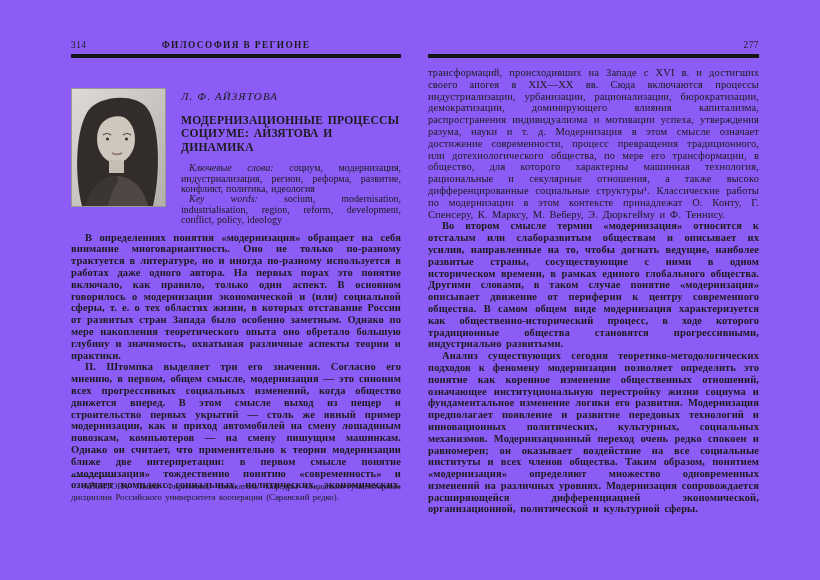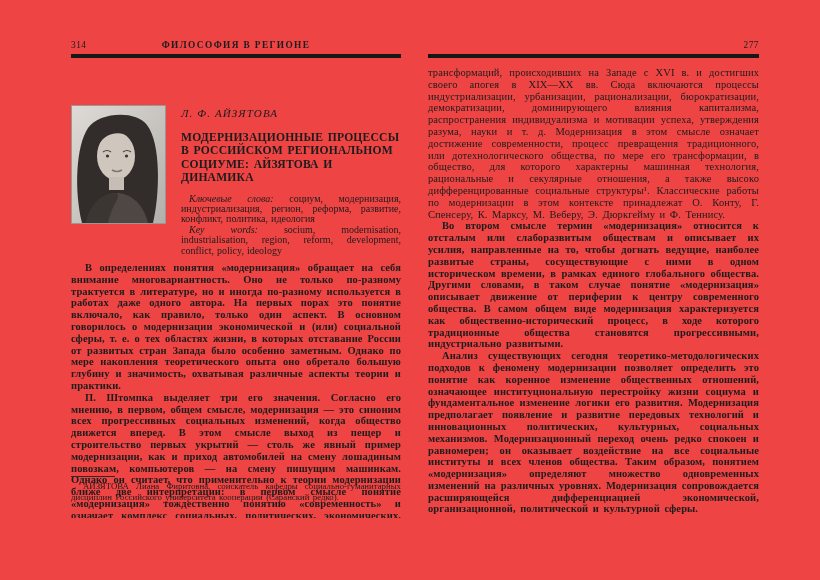--- a/index.html
+++ b/index.html
@@ -1,34 +1,34 @@
 <!DOCTYPE html>
 <html lang="ru"><head>
 <meta charset="utf-8">
 <style>
   * { margin:0; padding:0; box-sizing:border-box; }
   html,body { width:820px; height:580px; }
   body { background:#fdfdfb; font-family:"Liberation Serif","DejaVu Serif",serif; color:#1c1c1c; overflow:hidden; }
 
-  .scan { position:relative; width:820px; height:580px; background:#ef4444; }
+  .scan { position:relative; width:820px; height:580px; background:#8b5cf6; }
 
   .page { position:absolute; top:40px; height:505px; }
   .page-left  { left:71px;  width:330px; }
   .page-right { left:428px; width:331px; }
 
   
   .page-header { position:relative; height:11px; font-size:9.5px; line-height:11px; }
   .pagenum { position:absolute; top:0; font-size:9.3px; letter-spacing:.5px; }
   .pagenum-left  { left:0; }
   .pagenum-right { right:0; }
   .running-title { display:block; text-align:center; font-weight:bold; font-size:9.3px; letter-spacing:1.4px; }
   .rule-double { height:2px; border-top:3px solid #171717; border-bottom:1.3px solid #171717; margin-top:3px; }
 
   
-  .article-head { display:flex; margin-top:47px; }
+  .article-head { display:flex; margin-top:30px; }
   .photo-frame { flex:none; width:95px; height:119px; border:1px solid #9a9894; background:#cfccc8; }
   .photo-frame svg { display:block; }
   .head-text { margin-left:15px; width:220px; }
   .author-name { font-style:italic; font-size:11px; letter-spacing:1.1px; margin-top:2px; white-space:nowrap; }
   .article-title { font-weight:bold; font-size:11.6px; line-height:13.4px; letter-spacing:.2px; margin-top:12px; word-spacing:1.5px;font-family:Liberation Serif, serif; }
   .article-title span { display:block; }
   .kw { font-size:10px; line-height:10.4px; text-align:justify; text-indent:8px; word-spacing:.5px; }
   .kw-ru { margin-top:9px; }
   .kw-label { font-style:italic; }
 
@@ -77,21 +77,20 @@
           <path d="M40 64 q5 3 10 0" stroke="#8c7568" stroke-width="1.6" fill="none"></path>
           <rect x="37" y="71" width="15" height="13" fill="#c6beb5"></rect>
           <path d="M14 117 C19 95 33 87 44.5 87 C57 87 71 96 76 117 Z" fill="#4e4744"></path>
           <path d="M14 117 C19 95 33 87 44.5 87 C50 91 41 95 36 117 Z" fill="#3c3633"></path>
         </svg>
       </div>
       <div class="head-text">
         <div class="author-name">Л. Ф. АЙЗЯТОВА</div>
         <div class="article-title">
           <span>МОДЕРНИЗАЦИОННЫЕ ПРОЦЕССЫ</span>
-          <span>В РОССИЙСКОМ РЕГИОНАЛЬНОМ</span>
           <span>СОЦИУМЕ: АЙЗЯТОВА И ДИНАМИКА</span>
         </div>
         <p class="kw kw-ru"><span class="kw-label">Ключевые слова:</span><span> социум, модернизация, индустриализация, регион, реформа, развитие, конфликт, политика, идеология</span></p>
         <p class="kw kw-en"><span class="kw-label">Key words:</span><span> socium, modernisation, industrialisation, region, reform, development, conflict, policy, ideology</span></p>
       </div>
     </div>
 
     <div class="body-text body-left" lang="ru">
       <p class="para para-indent">В определениях понятия «модернизация» обращает на себя внимание многовариантность. Оно не только по-разному трактуется в литературе, но и иногда по-разному используется в работах даже одного автора. На первых порах это понятие включало, как правило, только один аспект. В основном говорилось о модернизации экономической и (или) социальной сферы, т. е. о тех областях жизни, в которых отставание России от развитых стран Запада было особенно заметным. Однако по мере накопления теоретического опыта оно обретало большую глубину и значимость, охватывая различные аспекты теории и практики.</p>
       <p class="para para-indent">П. Штомпка выделяет три его значения. Согласно его мнению, в первом, общем смысле, модернизация — это синоним всех прогрессивных социальных изменений, когда общество движется вперед. В этом смысле выход из пещер и строительство первых укрытий — столь же явный пример модернизации, как и приход автомобилей на смену лошадиным повозкам, компьютеров — на смену пишущим машинкам. Однако он считает, что применительно к теории модернизации ближе две интерпретации: в первом смысле понятие «модернизация» тождественно понятию «современность» и означает комплекс социальных, политических, экономических, культурных и интеллектуальных</p>

